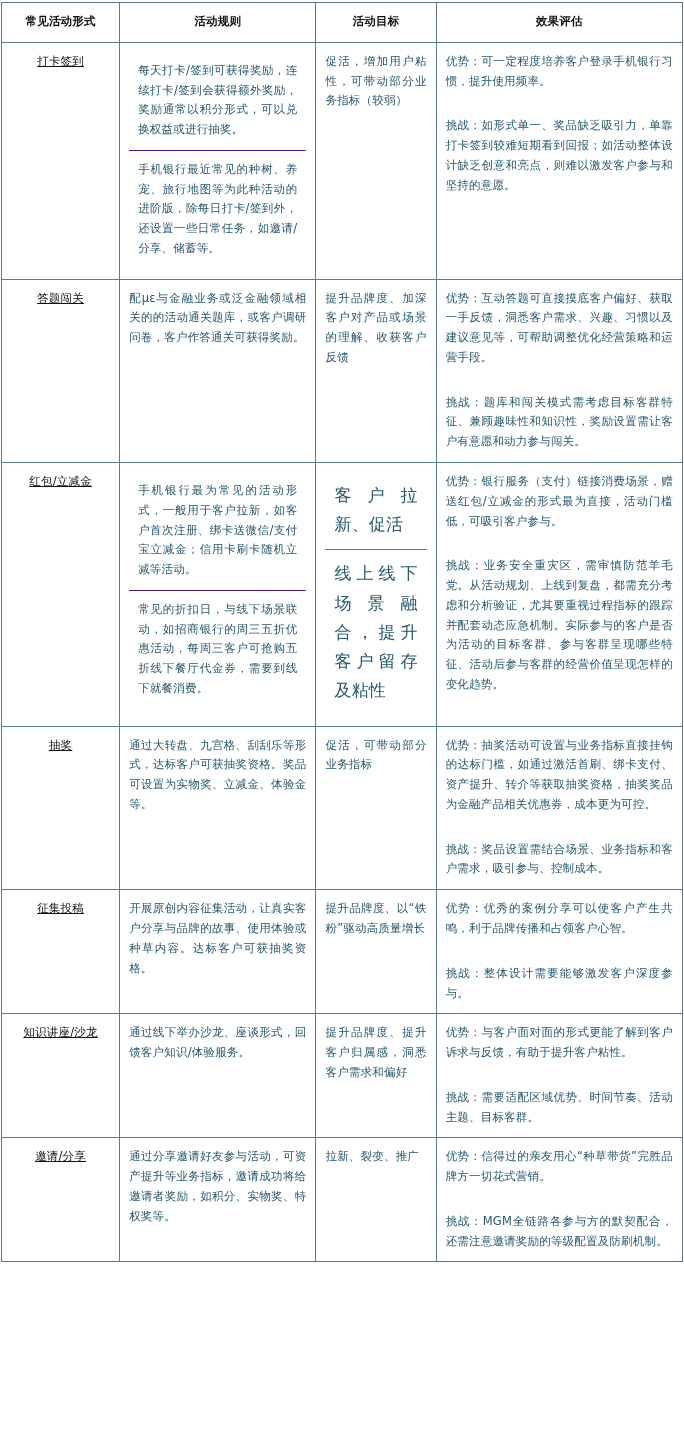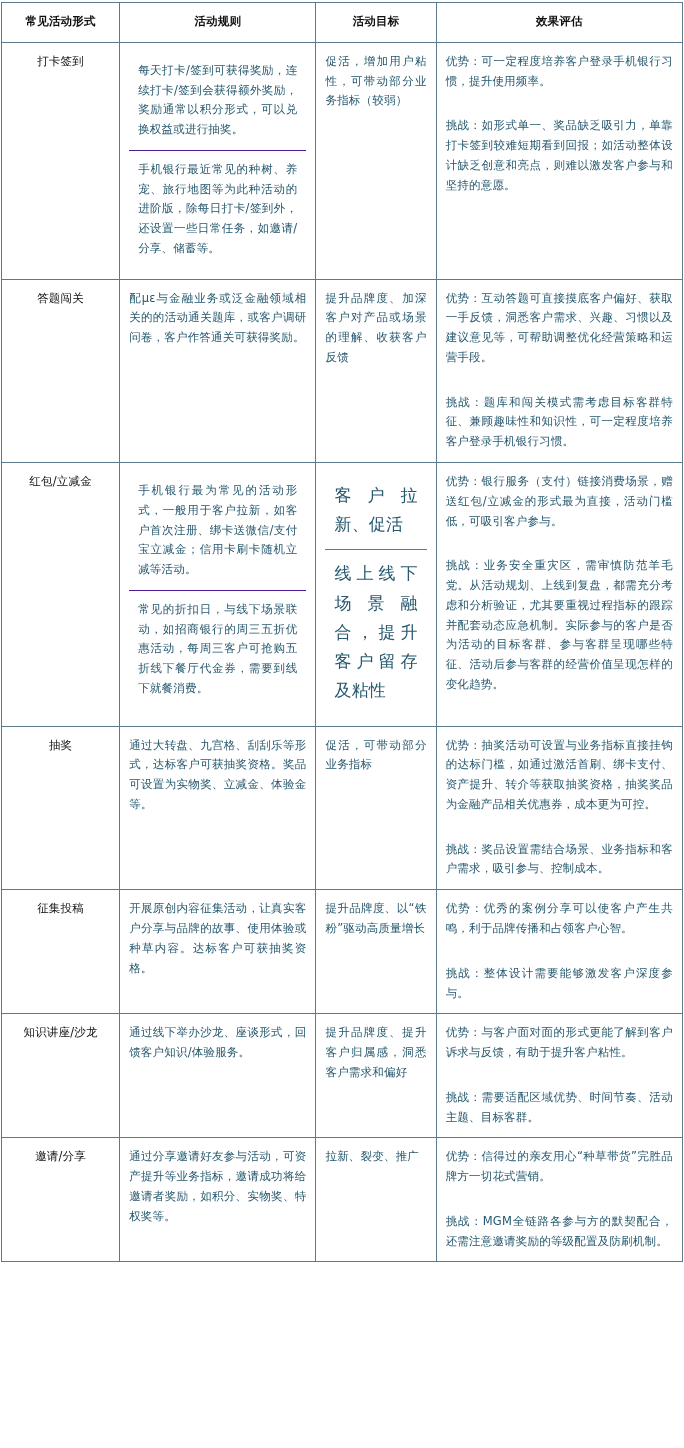--- a/index.html
+++ b/index.html
@@ -44,20 +44,21 @@
   col.c3 { width: 120px; }
   col.c4 { width: 246px; }
 
   td.form-cell {
     text-align: center;
     vertical-align: middle;
     font-size: 12px;
     color: #111111;
     padding-left: 4px;
     padding-right: 4px;
+    text-decoration: underline;
   }
   td.rules-cell {
     color: #26586e;
     text-align: justify;
     text-justify: inter-ideograph;
   }
   td.goal-cell {
     color: #26586e;
     text-align: justify;
     text-justify: inter-ideograph;
@@ -142,21 +143,21 @@
       <tr>
         <td class="form-cell">答题闯关</td>
         <td class="rules-cell">
           <p class="para">配με与金融业务或泛金融领域相关的的活动通关题库，或客户调研问卷，客户作答通关可获得奖励。</p>
         </td>
         <td class="goal-cell">
           <p class="para">提升品牌度、加深客户对产品或场景的理解、收获客户反馈</p>
         </td>
         <td class="eval-cell">
           <p class="para">优势：互动答题可直接摸底客户偏好、获取一手反馈，洞悉客户需求、兴趣、习惯以及建议意见等，可帮助调整优化经营策略和运营手段。</p>
-          <p class="para">挑战：题库和闯关模式需考虑目标客群特征、兼顾趣味性和知识性，可一定程度培养客户登录手机银行习惯。</p>
+          <p class="para">挑战：题库和闯关模式需考虑目标客群特征、兼顾趣味性和知识性，奖励设置需让客户有意愿和动力参与闯关。</p>
         </td>
       </tr>
 
 
       <tr>
         <td class="form-cell">红包/立减金</td>
         <td class="rules-split">
           <div class="seg">手机银行最为常见的活动形式，一般用于客户拉新，如客户首次注册、绑卡送微信/支付宝立减金；信用卡刷卡随机立减等活动。</div>
           <div class="seg">常见的折扣日，与线下场景联动，如招商银行的周三五折优惠活动，每周三客户可抢购五折线下餐厅代金券，需要到线下就餐消费。</div>
         </td>

